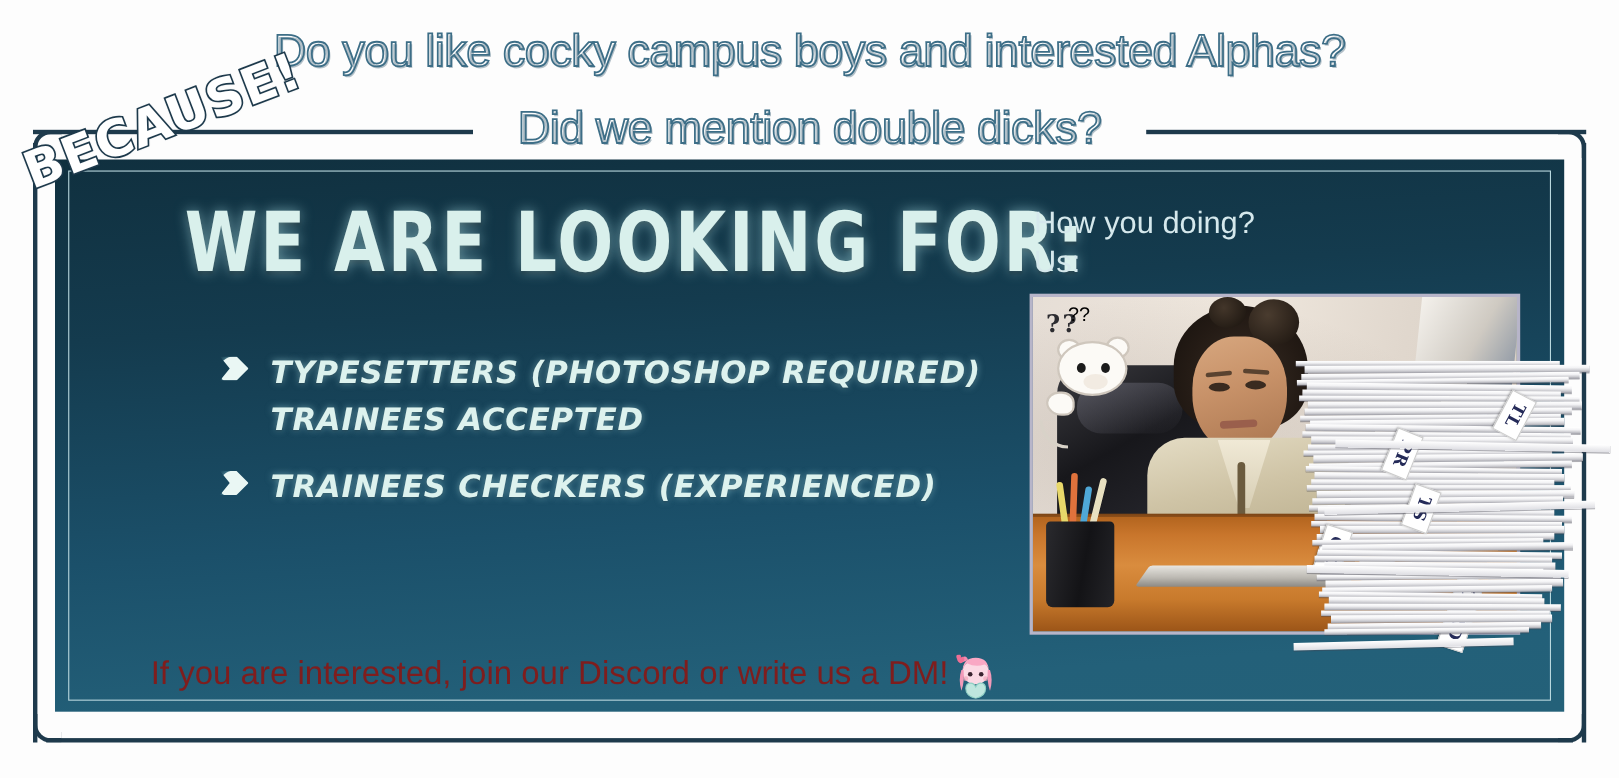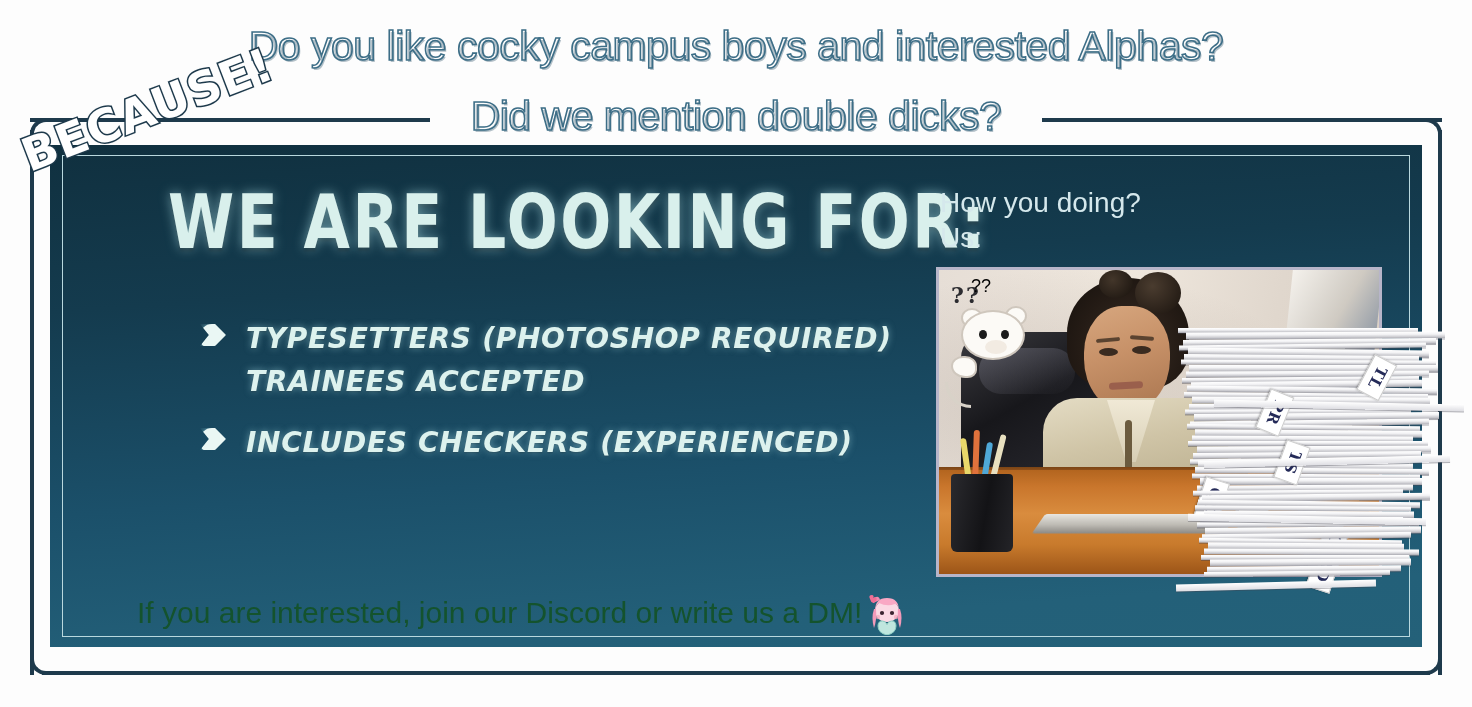--- a/index.html
+++ b/index.html
@@ -158,21 +158,21 @@
     white-space: pre-line;
   }
 
   #footer-line {
     position: absolute;
     left: 47px;
     top: 415px;
     font-family: "Liberation Sans", sans-serif;
     font-weight: 300;
     font-size: 30px;
-    color: #14532d;
+    color: #7f1d1d;
     white-space: nowrap;
     display: flex;
     align-items: center;
     gap: 6px;
   }
 
   
   #chibi-emoji {
     position: relative;
     display: inline-block;
@@ -400,21 +400,21 @@
 
       <li class="bullet-row">
         <span class="bullet-glyph"></span>
         <span class="bullet-text">TYPESETTERS (PHOTOSHOP REQUIRED)
 TRAINEES ACCEPTED</span>
       </li>
 
 
       <li class="bullet-row">
         <span class="bullet-glyph"></span>
-        <span class="bullet-text">INCLUDES CHECKERS (EXPERIENCED)</span>
+        <span class="bullet-text">TRAINEES CHECKERS (EXPERIENCED)</span>
       </li>
 
     </ul>
 
     <div id="footer-line">
       <span>If you are interested, join our Discord or write us a DM!</span>
       <span id="chibi-emoji">
         <svg width="38" height="40" viewBox="0 0 38 40" aria-hidden="true">
           <path d="M5 8 q-1 -5 3 -6 q3 -1 4 3 z" fill="#f28bb0"></path>
           <ellipse cx="19" cy="16" rx="12" ry="11" fill="#fbd9e4"></ellipse>

